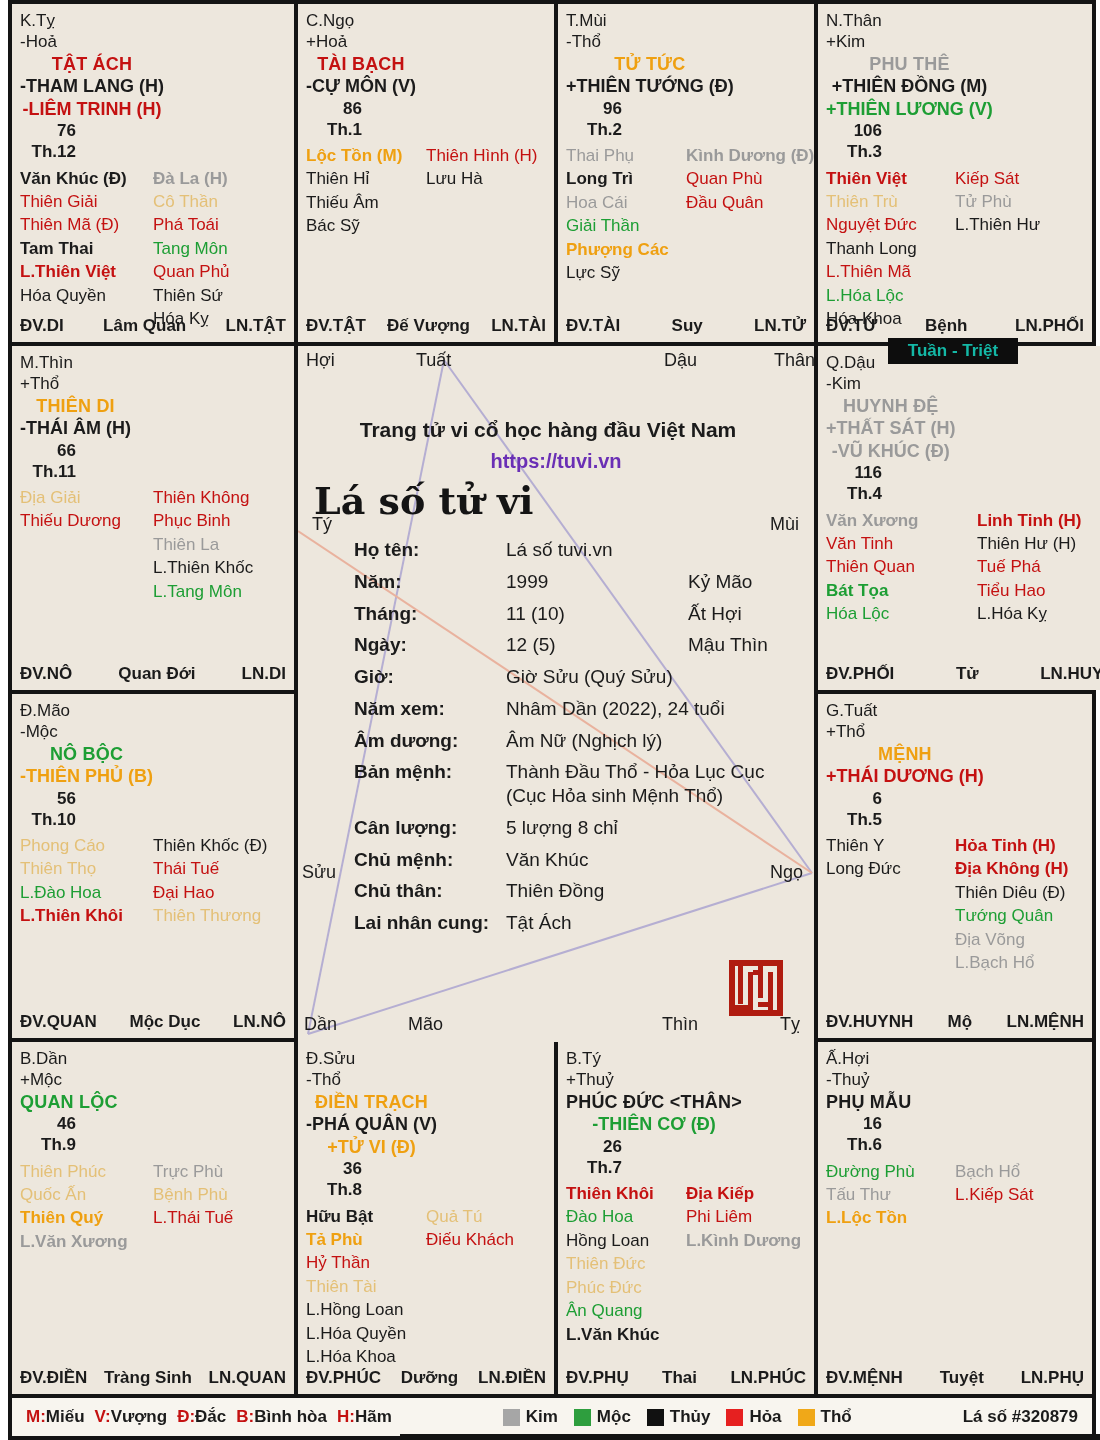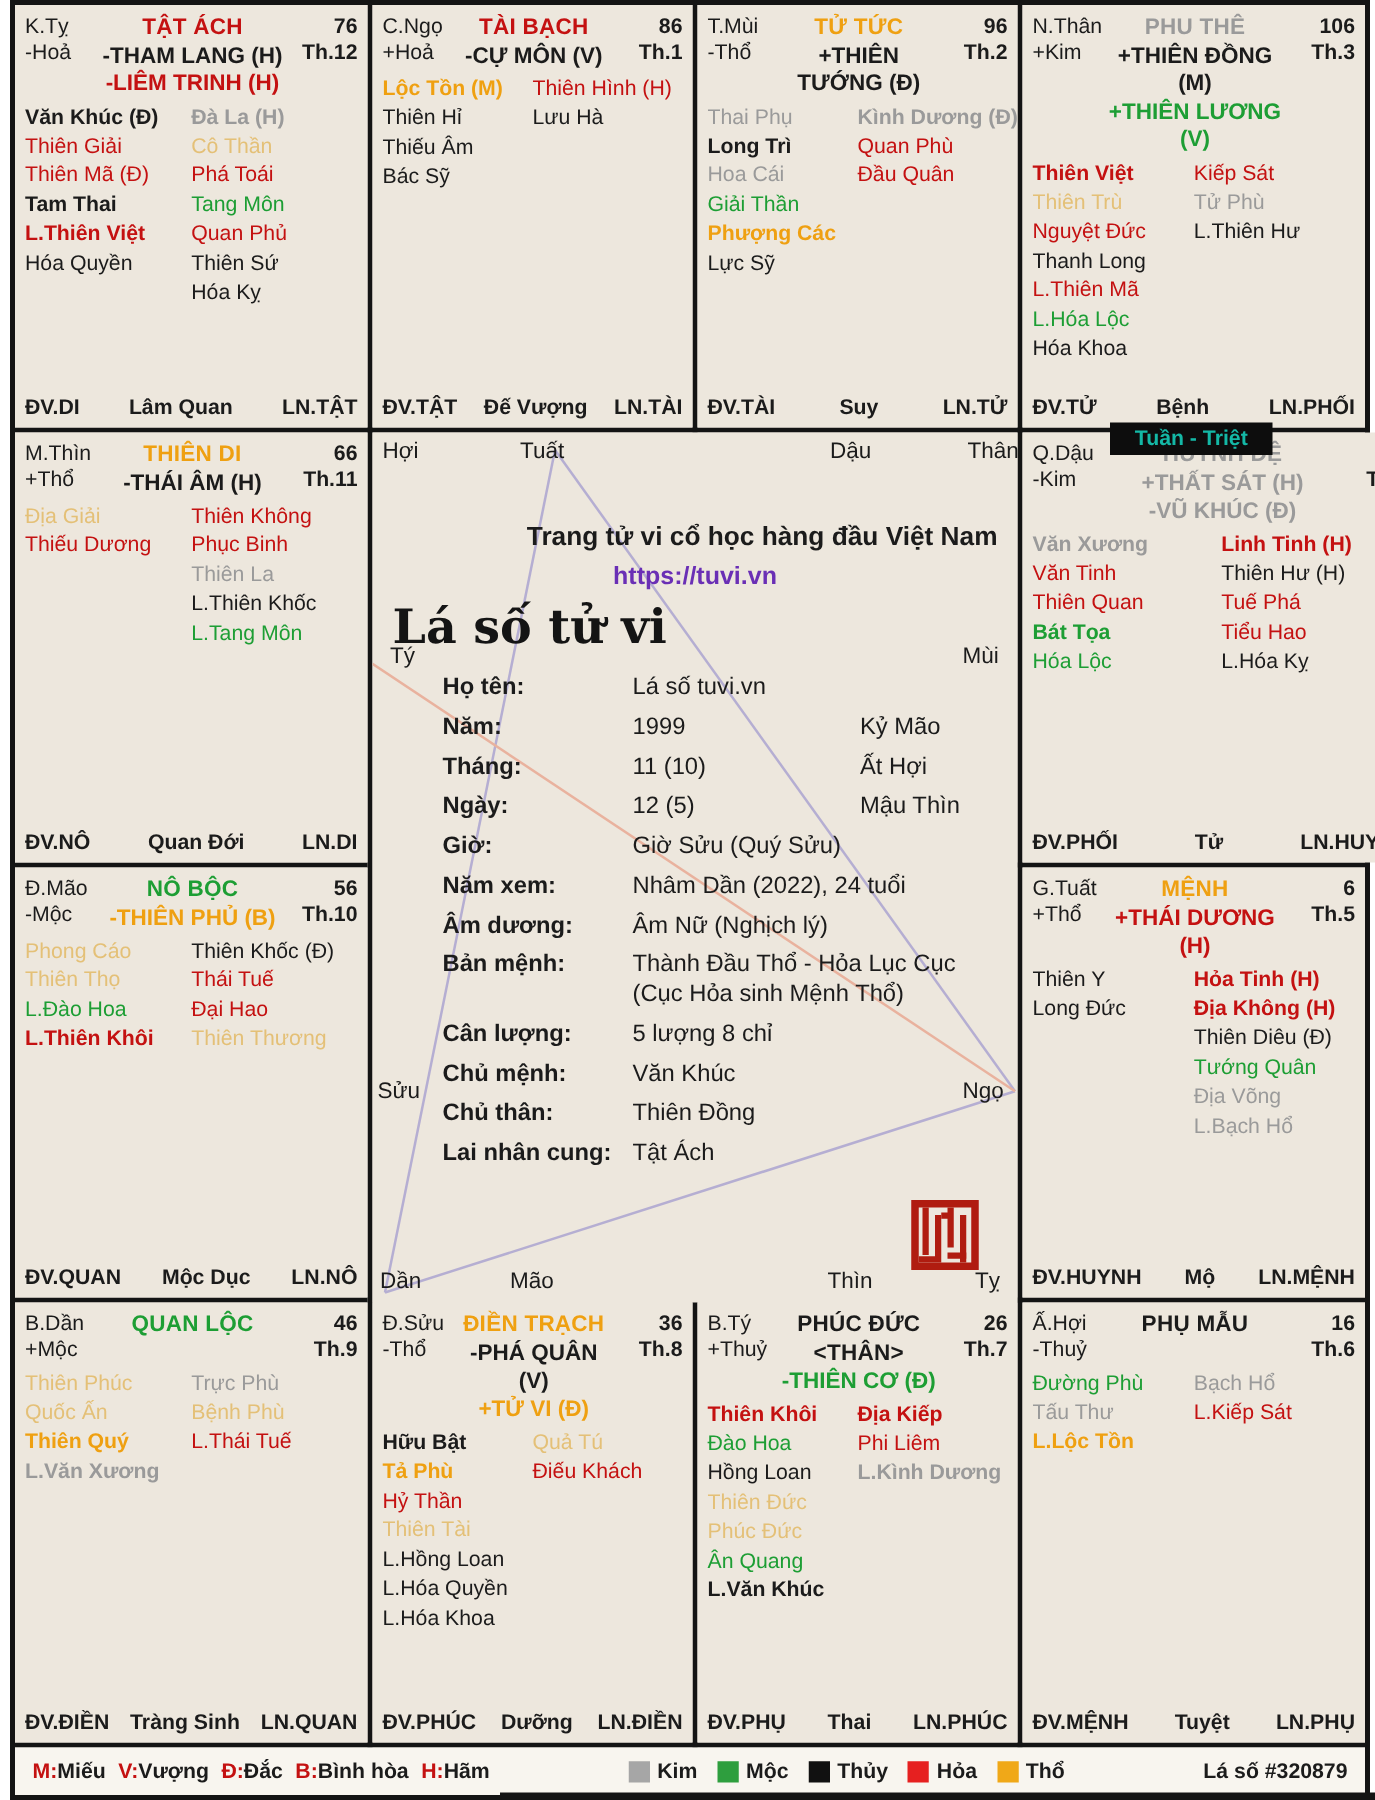--- a/index.html
+++ b/index.html
@@ -2,40 +2,40 @@
 <html><head>
 <meta charset="utf-8">
 <style>
   html,body{margin:0;padding:0;background:#fff;width:1100px;height:1440px;overflow:hidden;
     font-family:"Liberation Sans","DejaVu Sans",sans-serif;}
   #chart{position:absolute;left:8px;top:0;width:1080px;height:1432px;border:4px solid #141414;
     background:#ede7dd;}
   .vline,.hline{position:absolute;background:#141414;}
   .cell{position:absolute;background:#ede7dd;}
   .cell-inner{position:relative;width:100%;height:100%;padding:6px 8px;box-sizing:border-box;}
-  .cell-head{display:flex;align-items:flex-start;}
+  .cell-head{display:flex;align-items:flex-start;flex-direction:column;}
   .corner{width:58px;font-size:17px;color:#1b1b1b;line-height:1.25;flex:none;}
   .pal{flex:1;text-align:center;line-height:1.25;}
   .pal-name{font-size:18px;font-weight:bold;letter-spacing:.2px;}
   .mstar{font-size:18px;font-weight:bold;line-height:1.25;}
   .nums{width:56px;flex:none;text-align:right;font-size:17px;color:#1b1b1b;line-height:1.25;}
   .nums div{font-weight:bold;}
   .stars{display:flex;margin-top:4px;}
   .scol{width:50%;line-height:1.38;}
   .sline{font-size:17px;white-space:nowrap;}
   .cell-foot{position:absolute;left:8px;right:8px;bottom:6px;display:flex;
     justify-content:space-between;font-size:17px;font-weight:bold;color:#1b1b1b;text-align:right;}
   .c-black{color:#1b1b1b}.c-red{color:#c41111}.c-green{color:#1d9e34}
   .c-orange{color:#efa011}.c-pale{color:#e4c077}.c-gray{color:#9a9a9a}
   .b{font-weight:bold}
   
   #center{position:absolute;left:286px;top:342px;width:516px;height:696px;background:#ede7dd;}
   #center svg.lines{position:absolute;left:0;top:0;width:516px;height:696px;}
   .branch{position:absolute;font-size:18px;color:#1b1b1b;}
-  .tagline{position:absolute;left:0;right:16px;top:72px;text-align:right;font-size:21px;
+  .tagline{position:absolute;left:0;right:16px;top:72px;text-align:center;font-size:21px;
     font-weight:bold;color:#1b1b1b;}
   .siteurl{position:absolute;left:0;right:0;top:104px;text-align:center;font-size:20px;
     font-weight:bold;color:#6a2fb5;}
   .bigtitle{position:absolute;left:16px;right:0;top:132px;text-align:left;font-size:38px;
     font-weight:900;color:#141414;font-family:"DejaVu Serif","Liberation Serif",serif;}
   .fields{position:absolute;left:56px;top:192px;width:440px;}
   .frow{display:flex;margin-bottom:8px;line-height:1.25;}
   .flabel{width:152px;flex:none;font-size:19px;font-weight:bold;color:#1b1b1b;}
   .fvalue{width:182px;flex:none;font-size:19px;color:#1b1b1b;}
   .fextra{flex:1;font-size:19px;color:#1b1b1b;}

